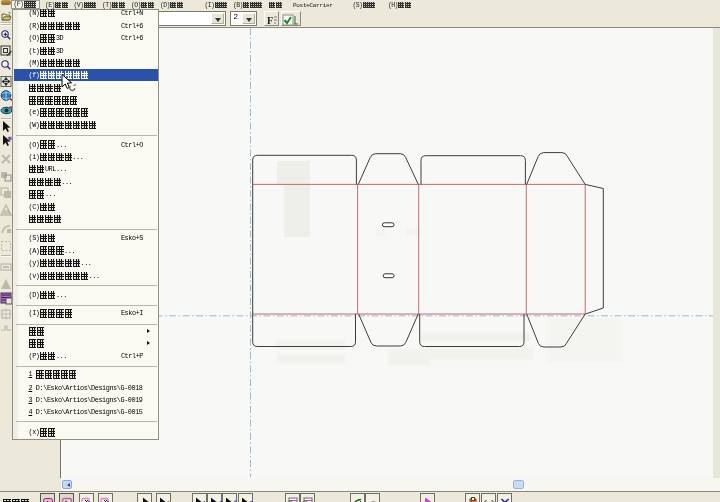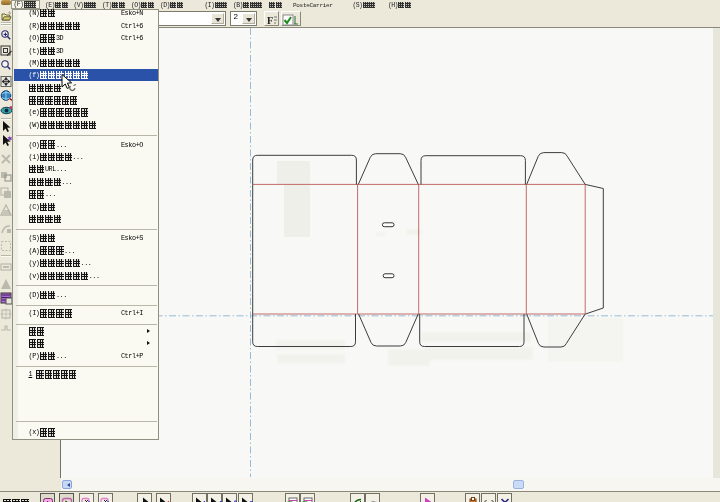--- a/index.html
+++ b/index.html
@@ -336,21 +336,21 @@
     <div class="bb" style="left:497px"><svg width="12" height="11" viewBox="0 0 12 11">
         <path d="M2.5 2 L9.5 9 M9.5 2 L2.5 9" stroke="#2a2a88" stroke-width="1.6"></path>
       </svg></div>
   </div>
 <div id="menu">
     <div class="gut"></div>
 <div class="mi" style="top:-3.0px">
       <span class="lt">(N)</span>
       <b class="c"></b>
       <b class="c"></b>
-      <span class="sc">Esko+N</span>
+      <span class="sc">Ctrl+N</span>
     </div>
 <div class="mi" style="top:9.6px">
       <span class="lt">(R)</span>
       <b class="c"></b>
       <b class="c"></b>
       <b class="c"></b>
       <b class="c"></b>
       <b class="c"></b>
       <span class="sc">Ctrl+6</span>
     </div>
@@ -416,21 +416,21 @@
       <b class="c"></b>
       <b class="c"></b>
       <b class="c"></b>
     </div>
 <div class="msep" style="top:124.5px"></div>
 <div class="mi" style="top:128.4px">
       <span class="lt">(O)</span>
       <b class="c"></b>
       <b class="c"></b>
       <span class="lt">...</span>
-      <span class="sc">Esko+O</span>
+      <span class="sc">Ctrl+O</span>
     </div>
 <div class="mi" style="top:140.8px">
       <span class="lt">(i)</span>
       <b class="c"></b>
       <b class="c"></b>
       <b class="c"></b>
       <b class="c"></b>
       <span class="lt">...</span>
     </div>
 <div class="mi" style="top:153px">
@@ -501,21 +501,21 @@
       <b class="c"></b>
       <span class="lt">...</span>
     </div>
 <div class="msep" style="top:295.2px"></div>
 <div class="mi" style="top:297.3px">
       <span class="lt">(I)</span>
       <b class="c"></b>
       <b class="c"></b>
       <b class="c"></b>
       <b class="c"></b>
-      <span class="sc">Ctrl+I</span>
+      <span class="sc">Esko+I</span>
     </div>
 <div class="msep" style="top:313.5px"></div>
 <div class="mi" style="top:315.3px">
       <b class="c"></b>
       <b class="c"></b>
       <span class="sub"></span>
     </div>
 <div class="mi" style="top:327.3px">
       <b class="c"></b>
       <b class="c"></b>
@@ -529,20 +529,29 @@
       <span class="sc">Ctrl+P</span>
     </div>
 <div class="msep" style="top:355.5px"></div>
 <div class="mi" style="top:358.3px">
       <span class="lt"><u>1</u> </span>
       <b class="c"></b>
       <b class="c"></b>
       <b class="c"></b>
       <b class="c"></b>
       <b class="c"></b>
+    </div>
+<div class="mi" style="top:371.8px">
+      <span class="lt"><u>2</u> D:\Esko\Artios\Designs\G-0018</span>
+    </div>
+<div class="mi" style="top:383.8px">
+      <span class="lt"><u>3</u> D:\Esko\Artios\Designs\G-0019</span>
+    </div>
+<div class="mi" style="top:396.3px">
+      <span class="lt"><u>4</u> D:\Esko\Artios\Designs\G-0015</span>
     </div>
 <div class="msep" style="top:411.0px"></div>
 <div class="mi" style="top:416.3px">
       <span class="lt">(x)</span>
       <b class="c"></b>
       <b class="c"></b>
     </div>
 </div>
 <svg width="16" height="18" viewBox="0 0 16 18" style="position:absolute;left:61px;top:73.5px;z-index:60">
 <path d="M1 0.5 L1 13 L4.2 10 L6.2 14.4 L8.5 13.4 L6.4 9.2 L10.6 8.8 Z" fill="#fff" stroke="#000" stroke-width="1"></path>

